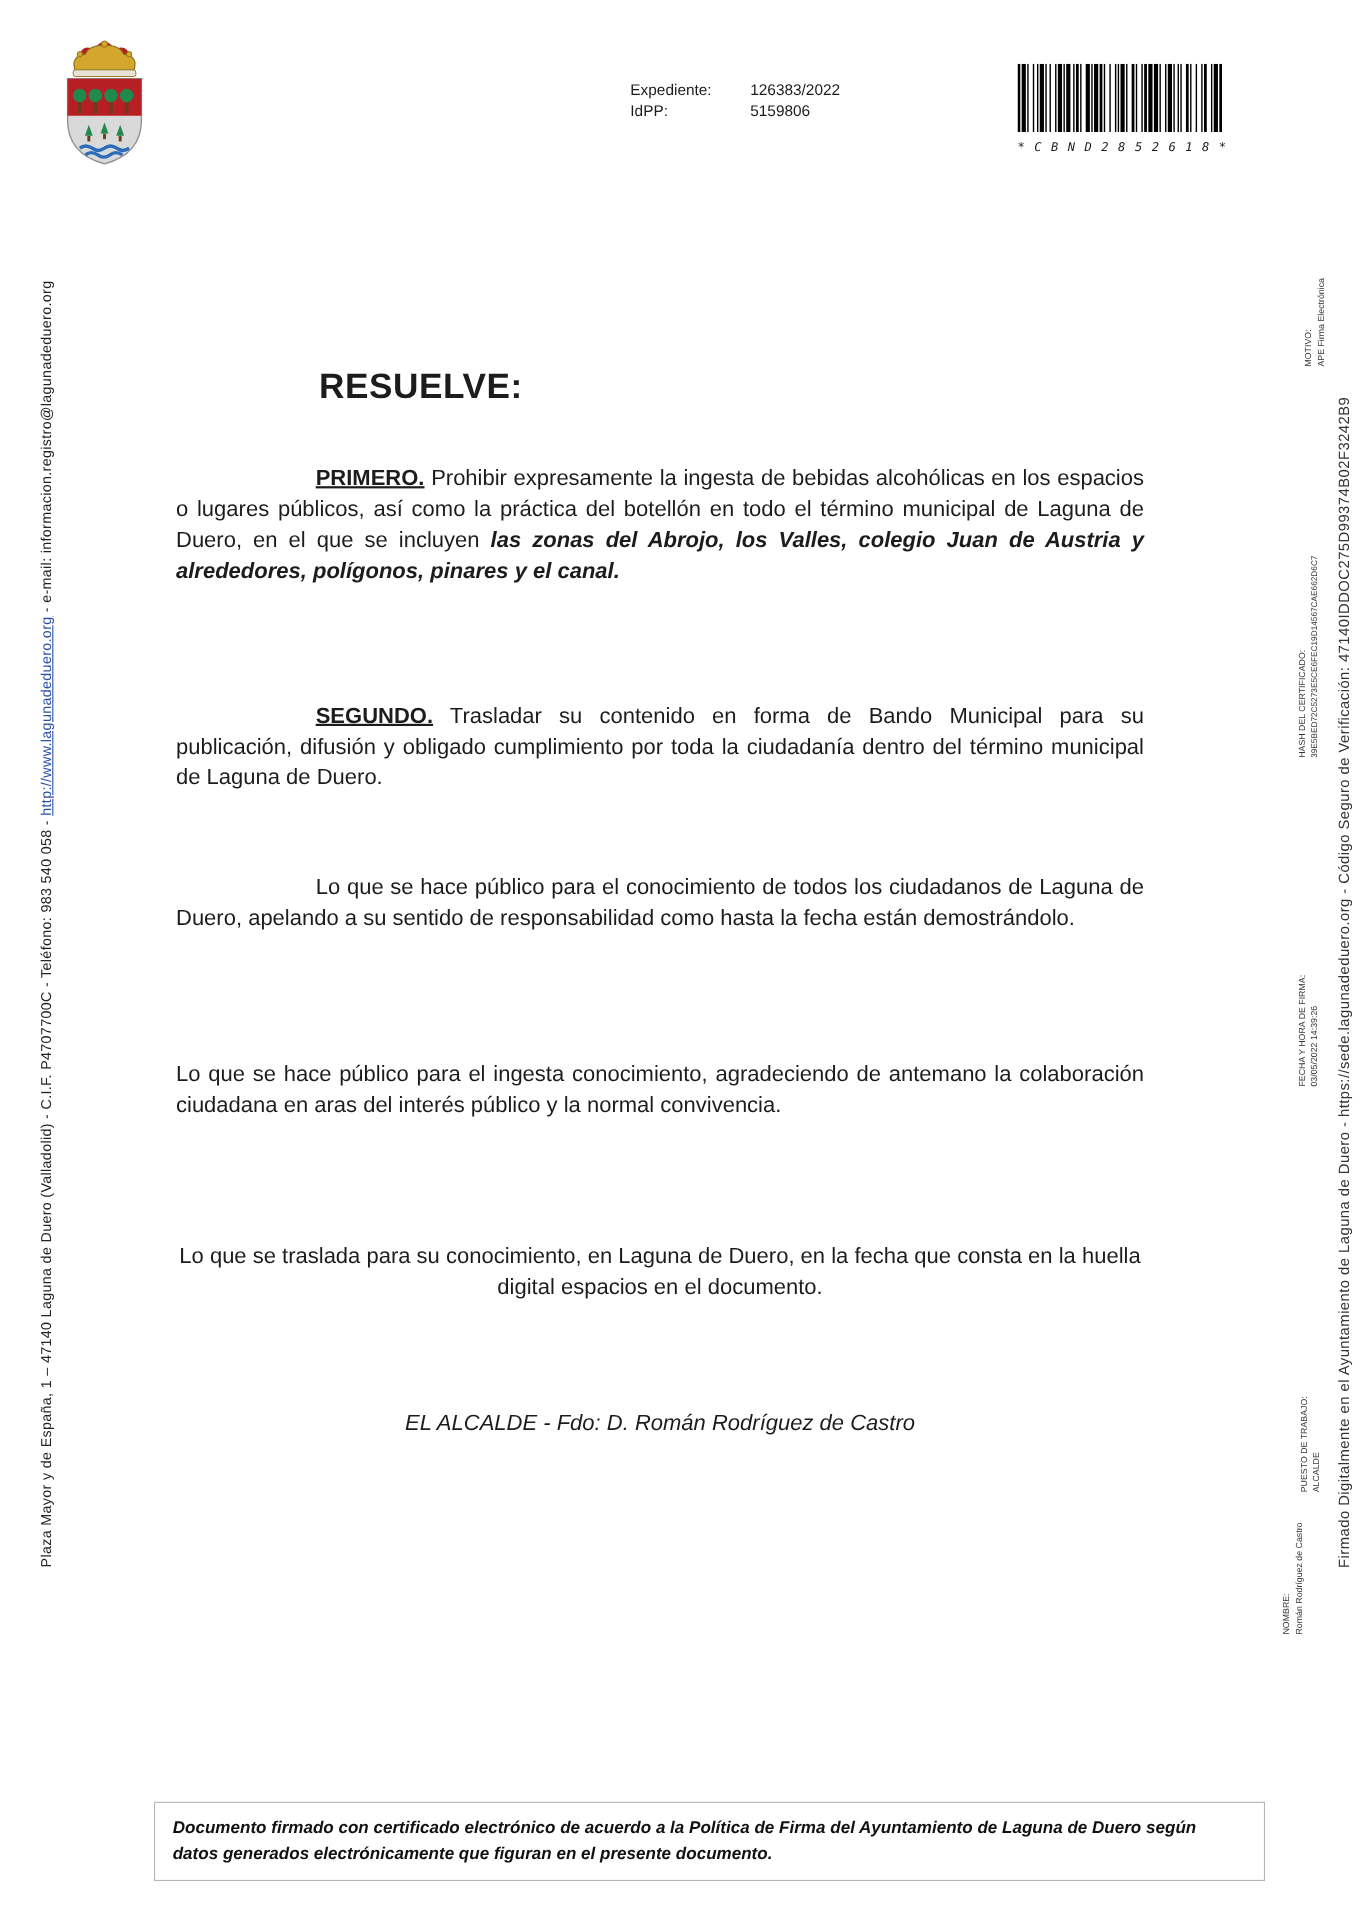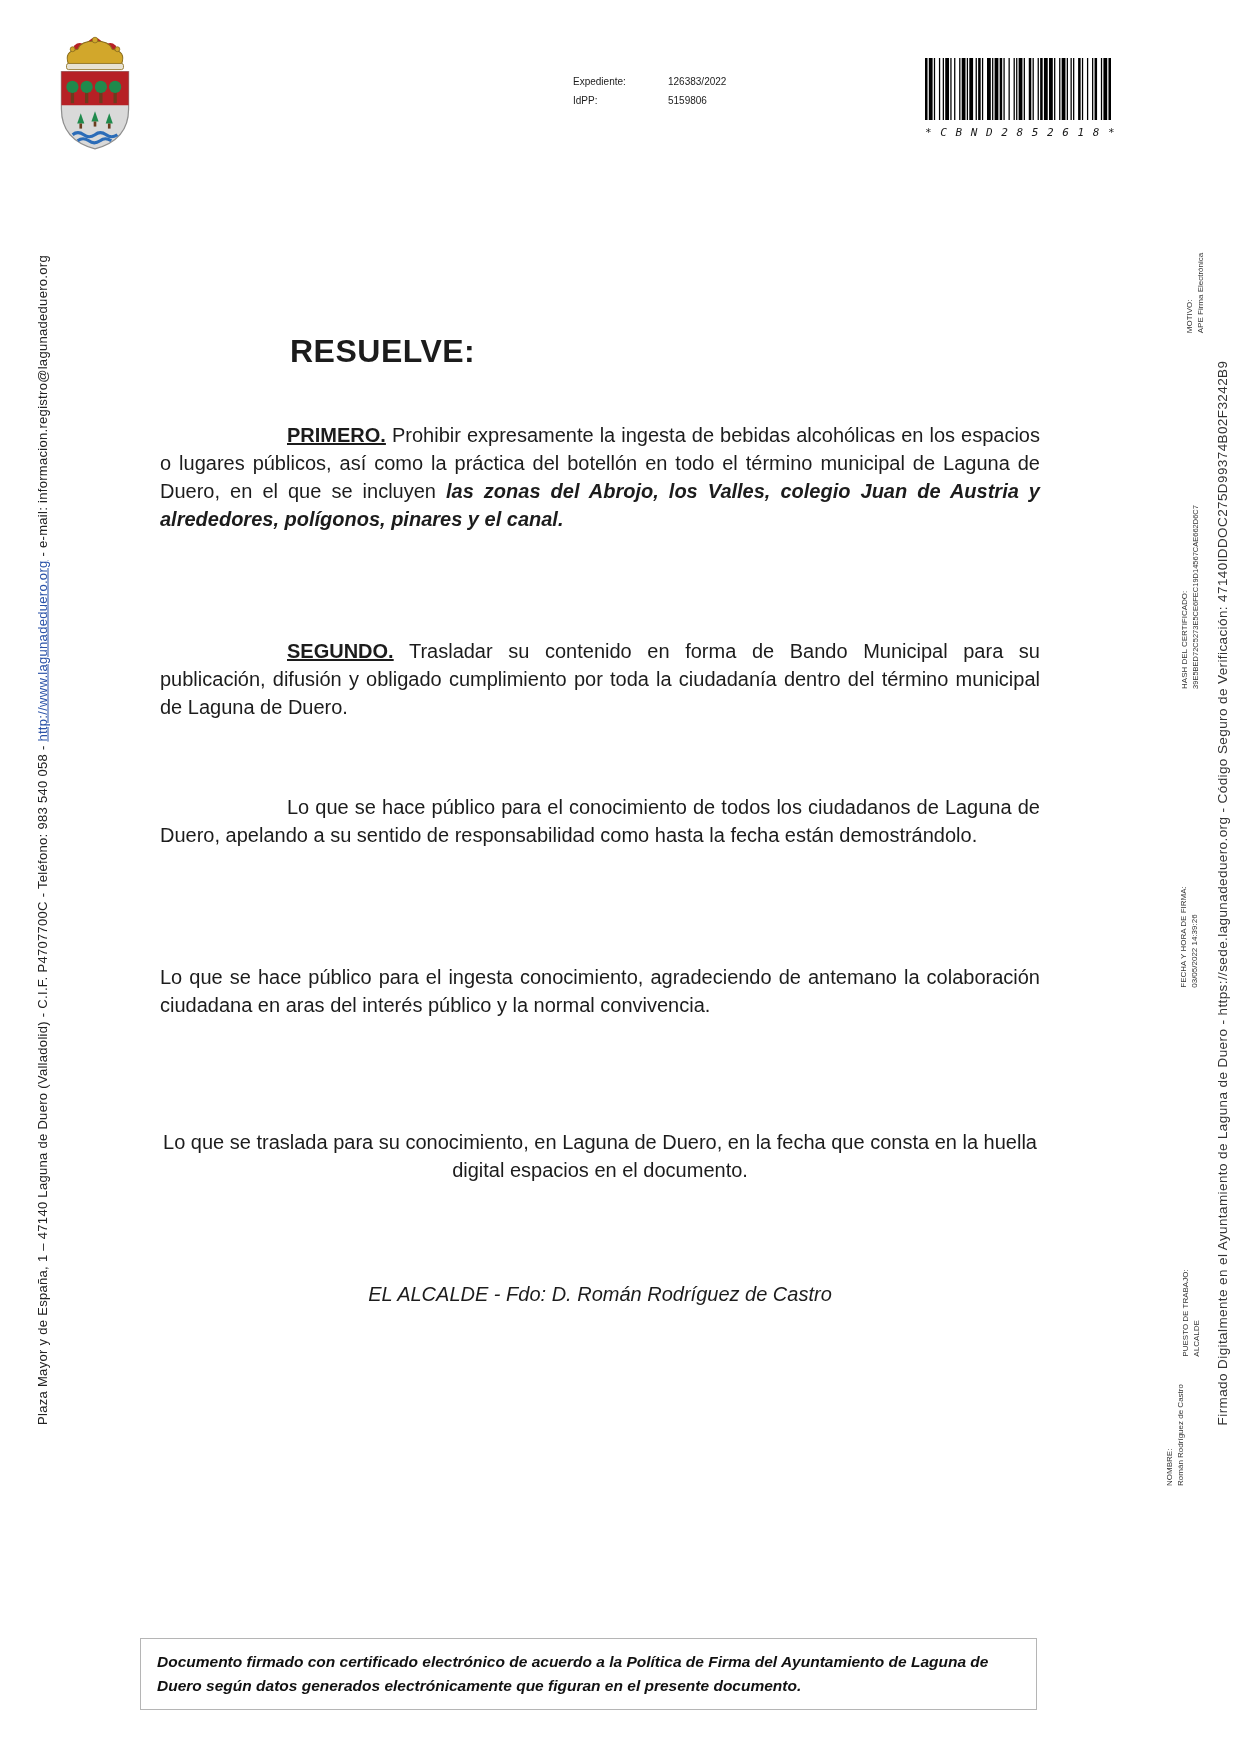--- a/index.html
+++ b/index.html
@@ -7,42 +7,42 @@
     width:1240px;height:1755px;position:relative;background:#ffffff;
     font-family:"Liberation Sans",sans-serif;color:#1c1c1c;overflow:hidden;
   }
   
   .logo{position:absolute;left:55px;top:36px;display:flex;align-items:flex-start;gap:18px;}
   .logo-text{color:#2b4a9b;font-family:"DejaVu Serif",serif;font-style:italic;margin-top:22px;}
   .logo-pre{font-size:15px;font-weight:bold;margin-left:18px;margin-bottom:-7px;}
   .logo-l1{font-size:36px;font-weight:bold;letter-spacing:-1px;line-height:1.0;}
   .logo-l2{font-size:28px;font-weight:bold;text-align:center;line-height:1.1;}
   
-  .fileinfo{position:absolute;left:573px;top:72px;font-size:10px;line-height:19px;display:grid;grid-template-columns:95px auto;column-gap:0;}
+  .fileinfo{position:absolute;left:573px;top:72px;font-size:14px;line-height:19px;display:grid;grid-template-columns:95px auto;column-gap:14px;}
   
   .barcode{position:absolute;left:925px;top:58px;width:186px;text-align:right;font-style:italic;}
   .barcode svg rect{fill:#000;}
   .barcode-text{font-family:"DejaVu Sans Mono",monospace;font-size:11px;letter-spacing:1px;margin-top:2px;white-space:nowrap;}
   
   .vert{position:absolute;white-space:nowrap;}
   .vleft{left:42px;top:840px;transform:translate(-50%,-50%) rotate(-90deg);font-size:13px;letter-spacing:0.3px;color:#222;}
   .vleft a{color:#2a52a8;text-decoration:underline;}
   .vfirmado{left:1222px;top:893px;transform:translate(-50%,-50%) rotate(-90deg);font-size:13.5px;letter-spacing:0.4px;color:#333;}
   .vblock{position:absolute;transform:translate(-50%,-50%) rotate(-90deg);font-size:8px;line-height:1.35;color:#333;text-align:left;white-space:nowrap;}
   
   .doc-heading{position:absolute;left:290px;top:333px;font-size:32px;font-weight:bold;letter-spacing:0.5px;}
   .para{position:absolute;left:160px;width:880px;font-size:20px;line-height:28px;text-align:justify;}
   .indent{text-indent:127px;}
   .center{text-align:center;}
   .lead{font-weight:bold;text-decoration:underline;}
   .bi{font-weight:bold;font-style:italic;}
   .italic{font-style:italic;}
   
   .notice{
-    position:absolute;left:140px;top:1638px;width:897px;box-sizing:border-box;
+    position:absolute;left:140px;top:1638px;width:1010px;box-sizing:border-box;
     border:1px solid #b5b5b5;padding:11px 16px;
     font-size:15.5px;font-weight:bold;font-style:italic;line-height:1.55;color:#111;
   }
 </style>
 </head>
 <body>
 
 <div class="logo">
   <span>
     <svg width="80" height="116" viewBox="0 0 78 114">

